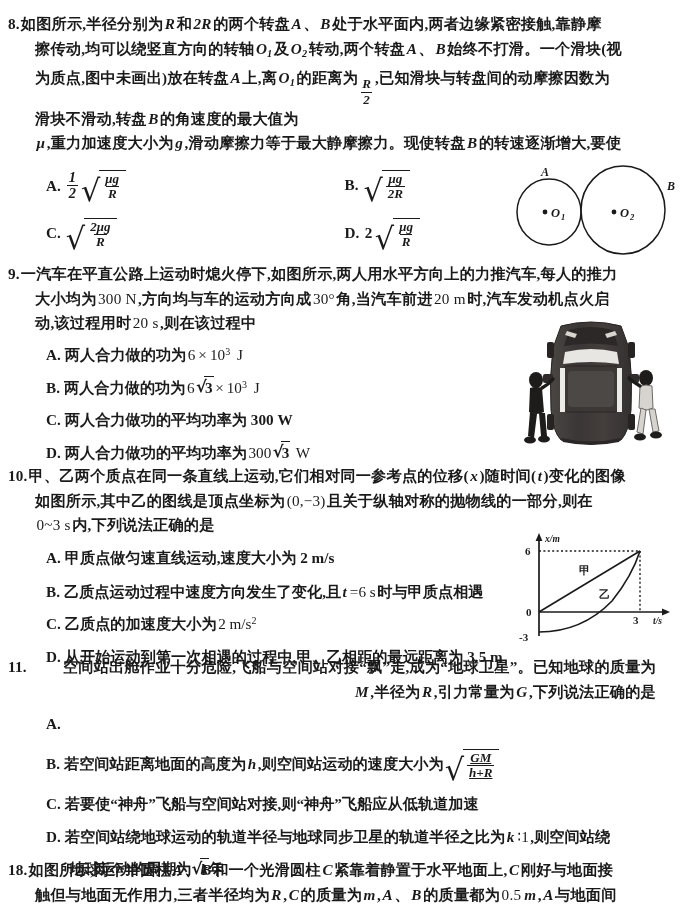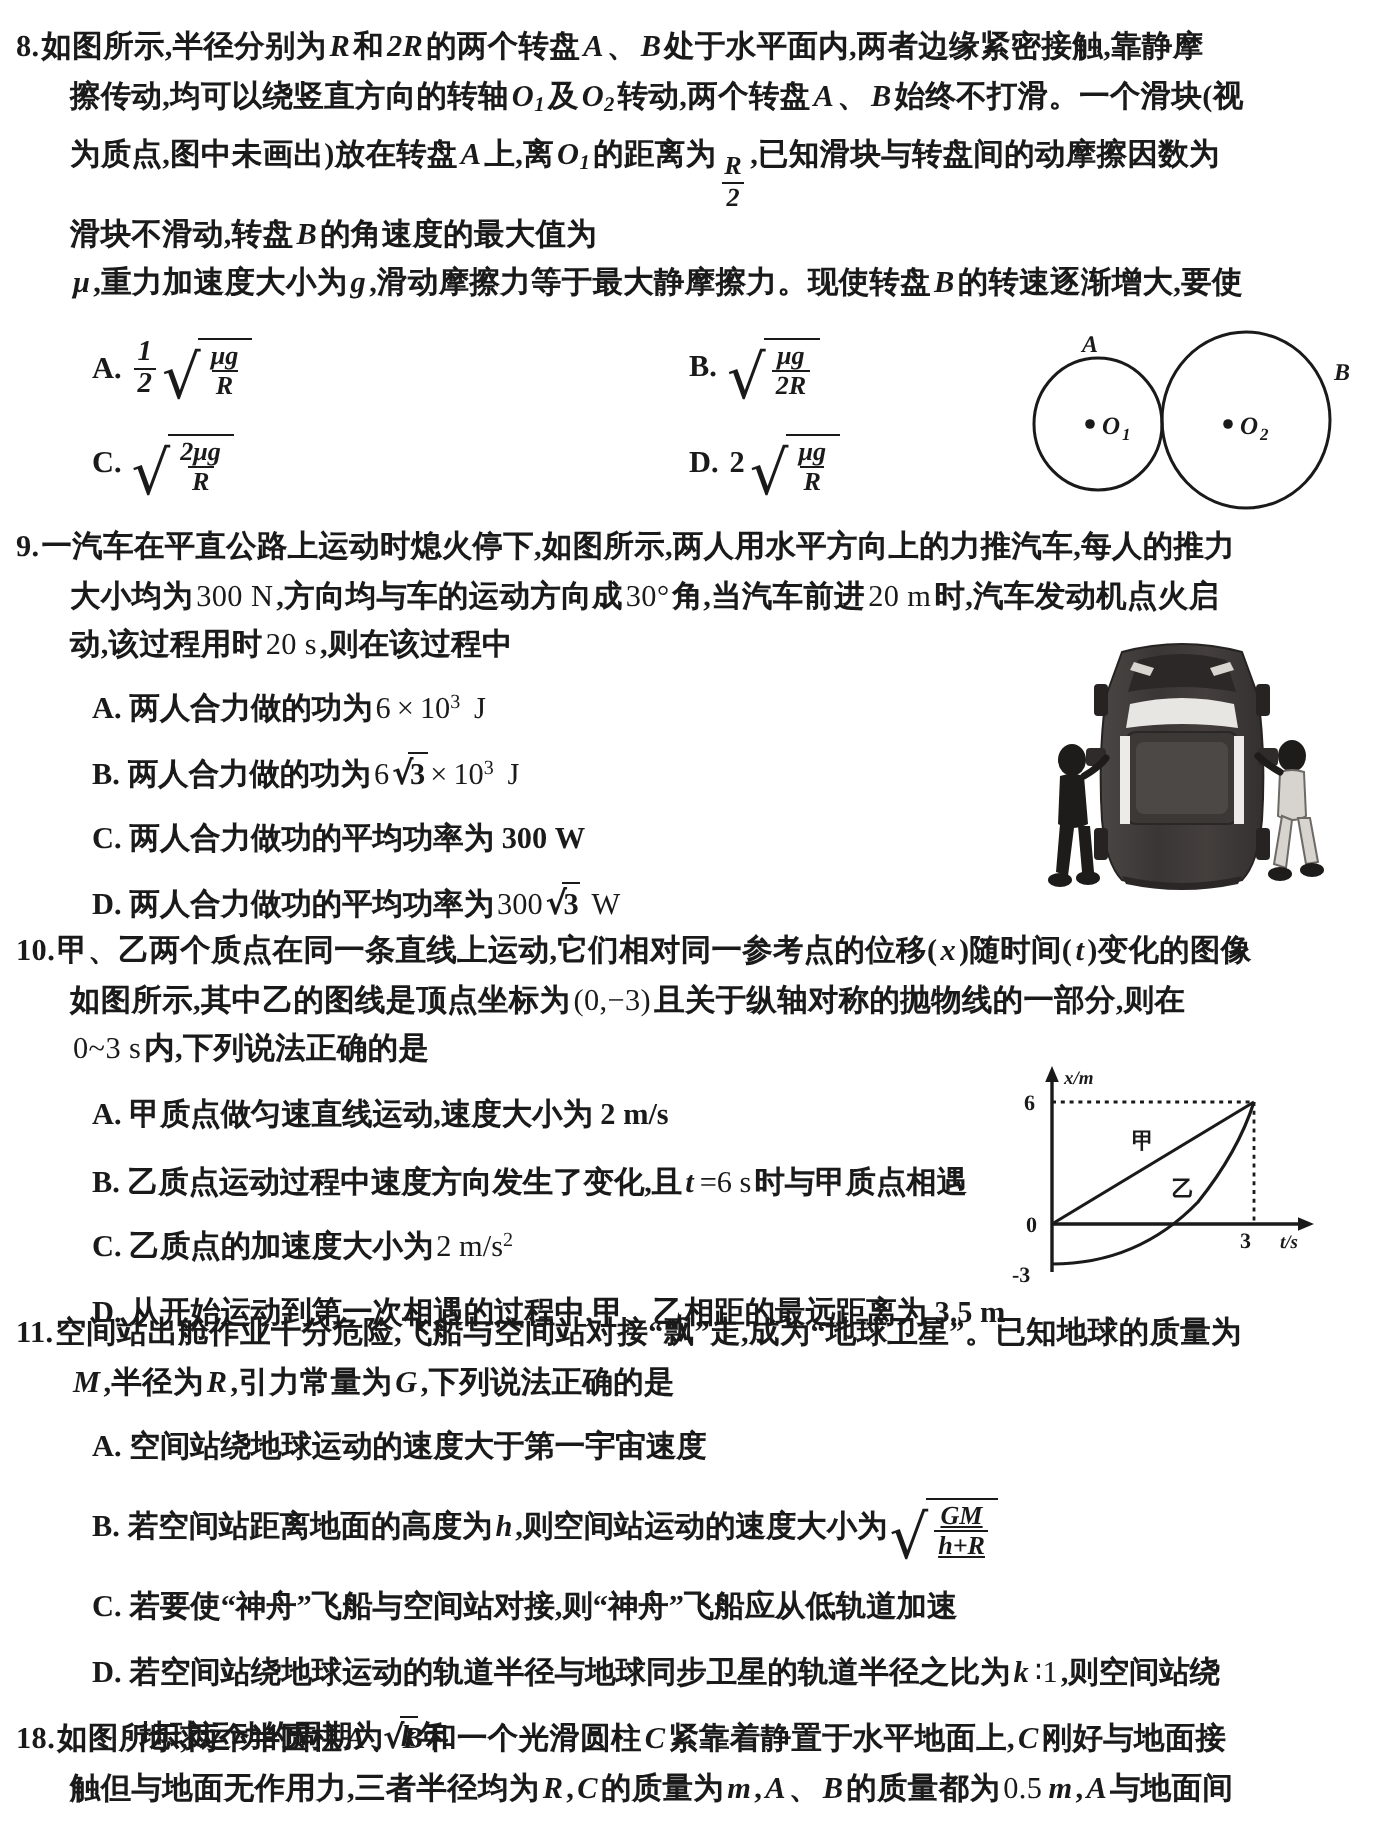--- a/index.html
+++ b/index.html
@@ -158,21 +158,21 @@
     position: absolute;
     right: 8px;
     top: 318px;
     width: 176px;
     height: 132px;
   }
 
   
   .fig-graph {
     position: absolute;
-    right: 17px;
+    right: 4px;
     top: 528px;
     width: 196px;
     height: 120px;
     text-align: right;
   }
 
   .fig-svg { display: block; }
   .blk { fill: none; stroke: #1a1a1a; }
 </style>
 </head>
@@ -442,34 +442,33 @@
       <line x1="153" y1="23" x2="153" y2="84" stroke="#1a1a1a" stroke-width="1.4" stroke-dasharray="2,2.4"></line>
 
       <line x1="52" y1="84" x2="153" y2="23" stroke="#1a1a1a" stroke-width="1.6"></line>
       <text x="92" y="46" font-family="Liberation Sans, sans-serif" font-size="11" font-weight="700" fill="#1a1a1a">甲</text>
 
       <path d="M52,104 Q95,104 125,73 Q145,48 153,23" fill="none" stroke="#1a1a1a" stroke-width="1.6"></path>
       <text x="112" y="70" font-family="Liberation Sans, sans-serif" font-size="11" font-weight="700" fill="#1a1a1a">乙</text>
     </svg>
   </div>
 
-  <div class="q" style="position:absolute; left:0; top:655px; width:670px;">
+  <div class="q" style="position:absolute; left:0; top:655px; width:670px;text-align:right;">
 
     <div class="qline">
       <span class="qnum">11.</span>
       <span class="qbody">空间站出舱作业十分危险,飞船与空间站对接“飘”走,成为“地球卫星”。已知地球的质量为</span>
     </div>
 
     <div class="qline indent">
       <span class="qbody"><span class="m">M</span>,半径为<span class="m">R</span>,引力常量为<span class="m">G</span>,下列说法正确的是</span>
     </div>
 
     <div class="opt" style="margin-top:8px;">
       <span class="lbl">A.</span>
-      <span>空间站绕地球运动的速度大于第一宇宙速度</span>
     </div>
 
     <div class="opt" style="margin-top:12px; align-items:center;">
       <span class="lbl">B.</span>
       <span>若空间站距离地面的高度为<span class="m">h</span>,则空间站运动的速度大小为</span>
       <span class="rad tall">
         <span class="sign">√</span>
         <span class="under">
             <span class="frac" style="vertical-align:0;text-decoration:underline;">
               <span class="num">GM</span>

